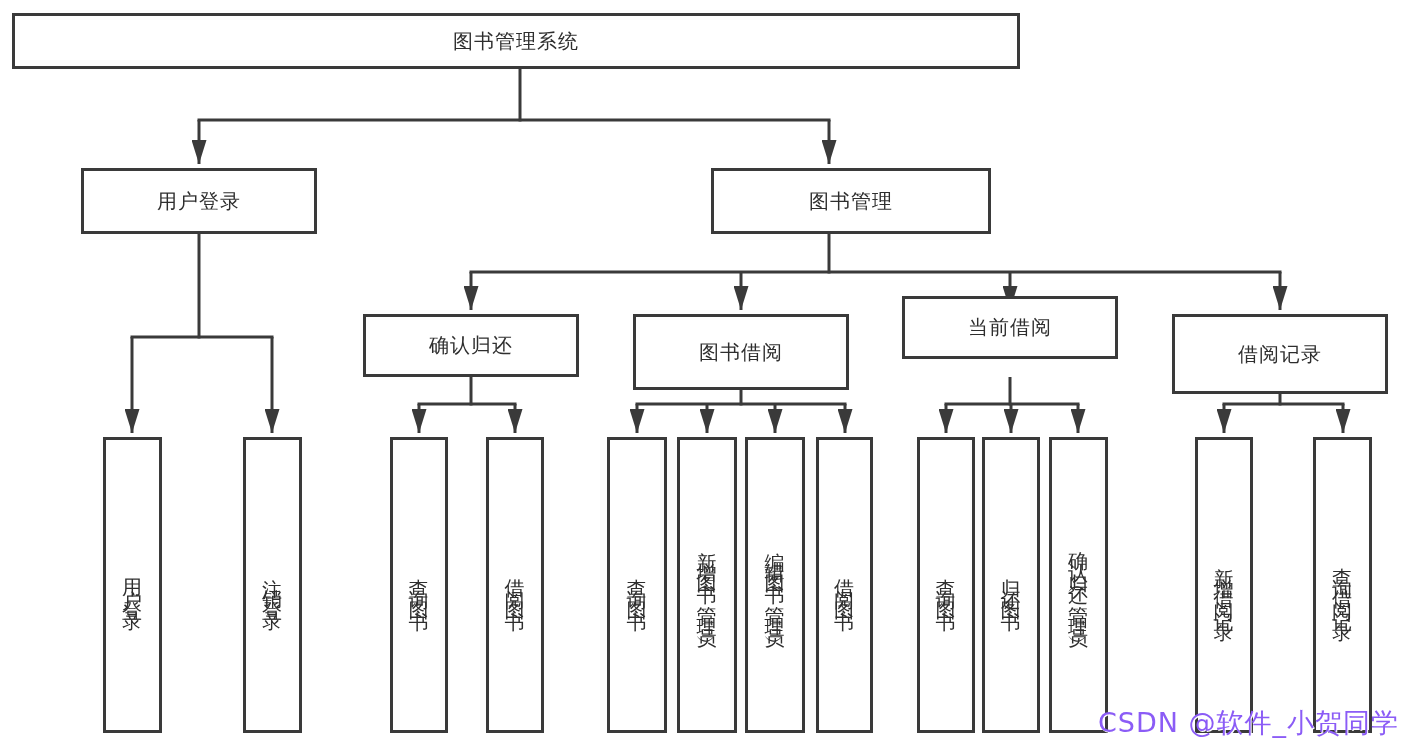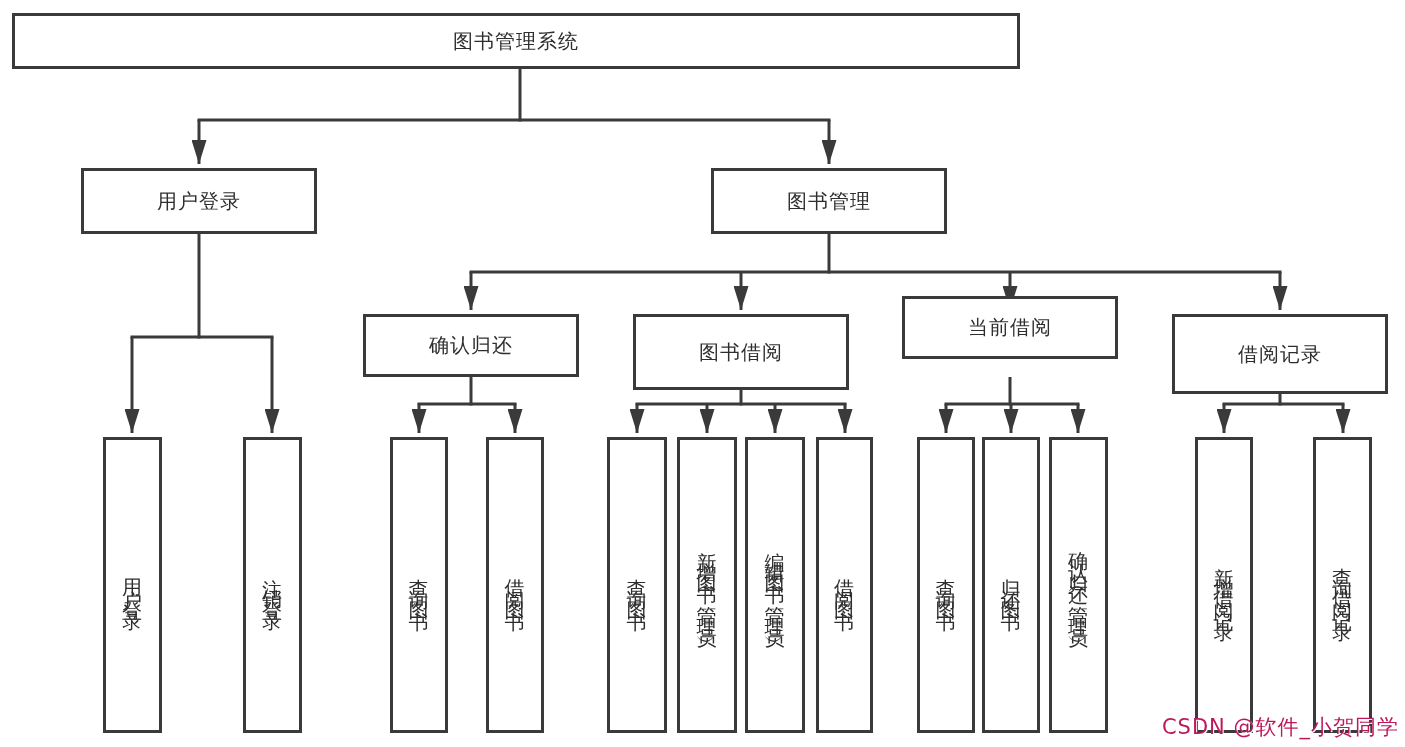--- a/index.html
+++ b/index.html
@@ -12,21 +12,21 @@
     position:absolute;box-sizing:border-box;background:#ffffff;
     border:3px solid #3a3a3a;display:flex;align-items:center;justify-content:center;
     color:#2e2e2e;font-size:20px;letter-spacing:1px;text-align:center;
   }
   .leaf{top:437px;height:296px;}
   .vtext{
     writing-mode:vertical-rl;text-orientation:mixed;
     line-height:1;letter-spacing:11px;white-space:nowrap;
   }
   .watermark{
-    position:absolute;right:6px;bottom:6px;font-size:21px;color:#be185d;
+    position:absolute;right:6px;bottom:6px;font-size:27px;color:#8b5cf6;
     letter-spacing:1px;white-space:nowrap;
     text-shadow:1px 1px 0 #ffffff;
   }
 </style>
 </head>
 <body>
 
 <div class="canvas">
 
   <svg class="wires" viewBox="0 0 1405 747" xmlns="http://www.w3.org/2000/svg">
@@ -79,21 +79,21 @@
     </g>
   </svg>
 
   <div class="box" style="left:12px;top:13px;width:1008px;height:56px">
     <span>图书管理系统</span>
   </div>
 
   <div class="box" style="left:81px;top:168px;width:236px;height:66px">
     <span>用户登录</span>
   </div>
-  <div class="box" style="left:711px;top:168px;width:236px;height:66px">
+  <div class="box" style="left:711px;top:168px;width:280px;height:66px">
     <span>图书管理</span>
   </div>
 
   <div class="box" style="left:363px;top:314px;width:216px;height:63px">
     <span>确认归还</span>
   </div>
   <div class="box" style="left:633px;top:314px;width:216px;height:76px">
     <span>图书借阅</span>
   </div>
   <div class="box" style="left:902px;top:296px;width:216px;height:63px">

